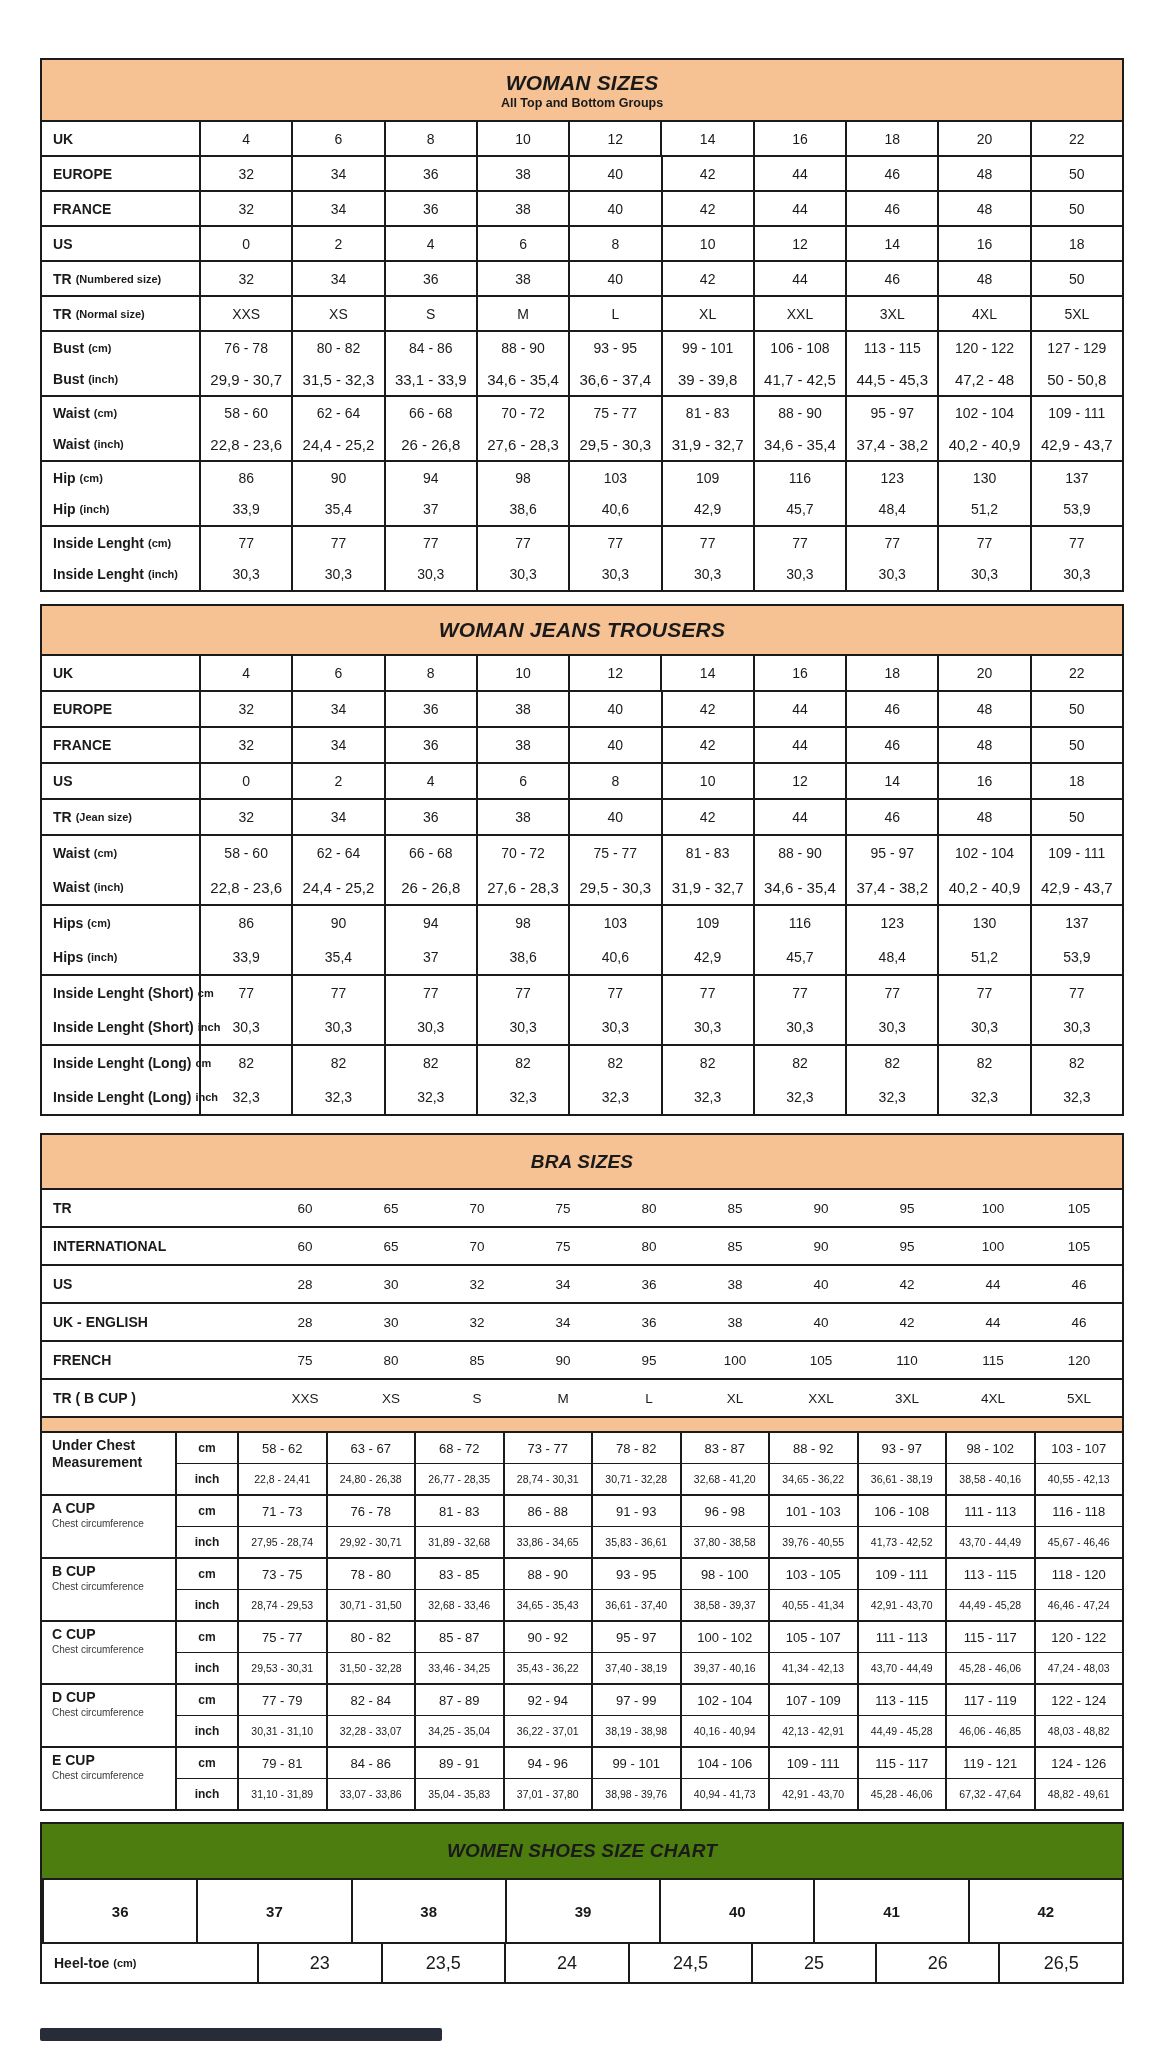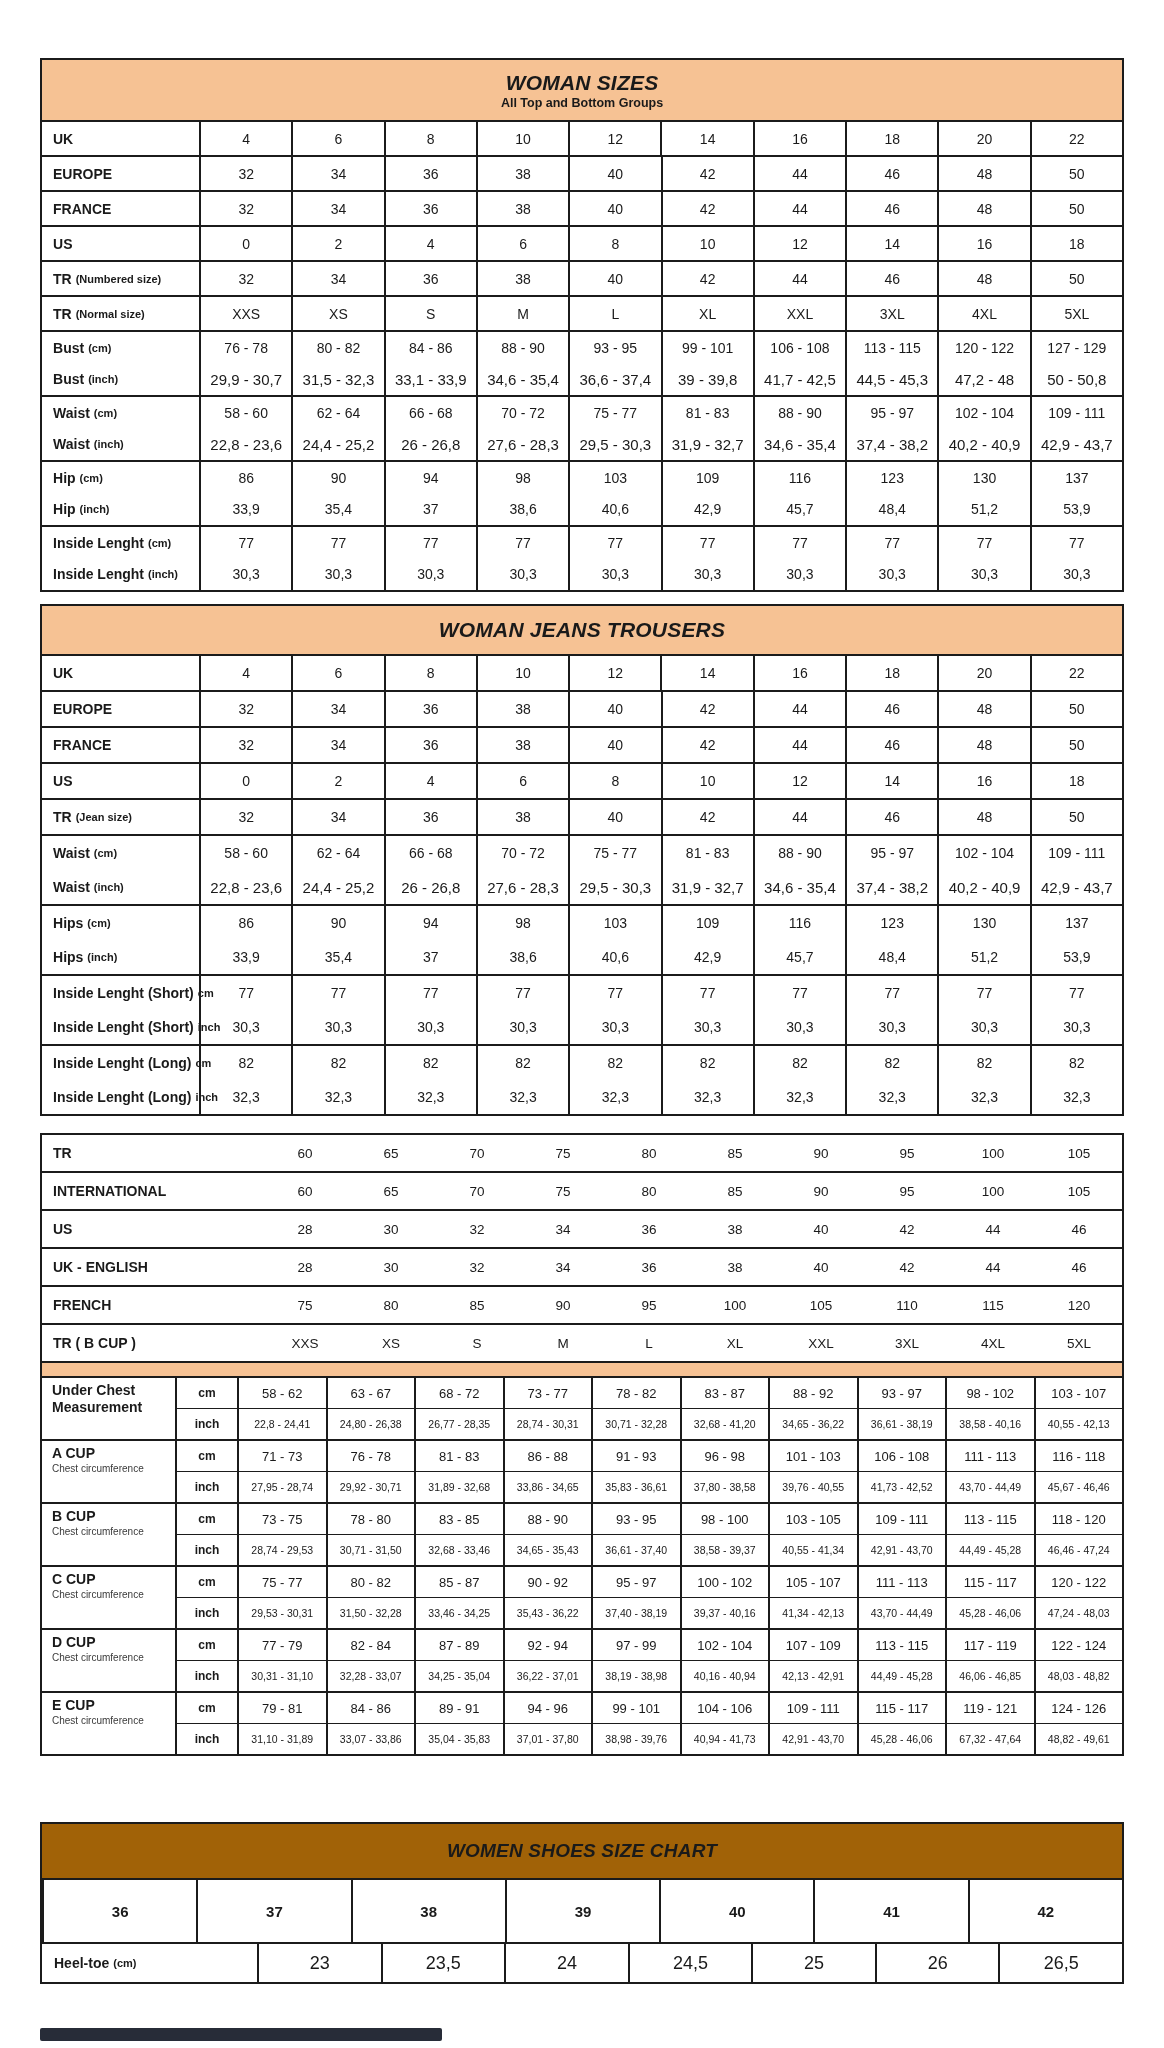--- a/index.html
+++ b/index.html
@@ -911,20 +911,23 @@
           </div>
           <div class="col">
             <div class="val">82</div>
             <div class="val">32,3</div>
           </div>
         </div>
       </div>
   </section>
 
   <section class="tbl t3">
+    <header class="thead" style="background: rgb(246, 194, 148);">
+      <div class="t-title">BRA SIZES</div>
+    </header>
     <div class="tbody">
         <div class="brow">
           <div class="blbl">TR</div>
           <div class="bcell">60</div>
           <div class="bcell">65</div>
           <div class="bcell">70</div>
           <div class="bcell">75</div>
           <div class="bcell">80</div>
           <div class="bcell">85</div>
           <div class="bcell">90</div>
@@ -1200,21 +1203,21 @@
               <div class="ccell">45,28 - 46,06</div>
               <div class="ccell">67,32 - 47,64</div>
               <div class="ccell">48,82 - 49,61</div>
             </div>
           </div>
         </div>
       </div>
   </section>
 
   <section class="tbl t4">
-    <header class="thead" style="background: #a16207; text-align: right;">
+    <header class="thead" style="background: #4d7c0f; text-align: right;">
       <div class="t-title">WOMEN SHOES SIZE CHART</div>
     </header>
     <div class="tbody">
         <div class="srow s1">
           <div class="scell">36</div>
           <div class="scell">37</div>
           <div class="scell">38</div>
           <div class="scell">39</div>
           <div class="scell">40</div>
           <div class="scell">41</div>

